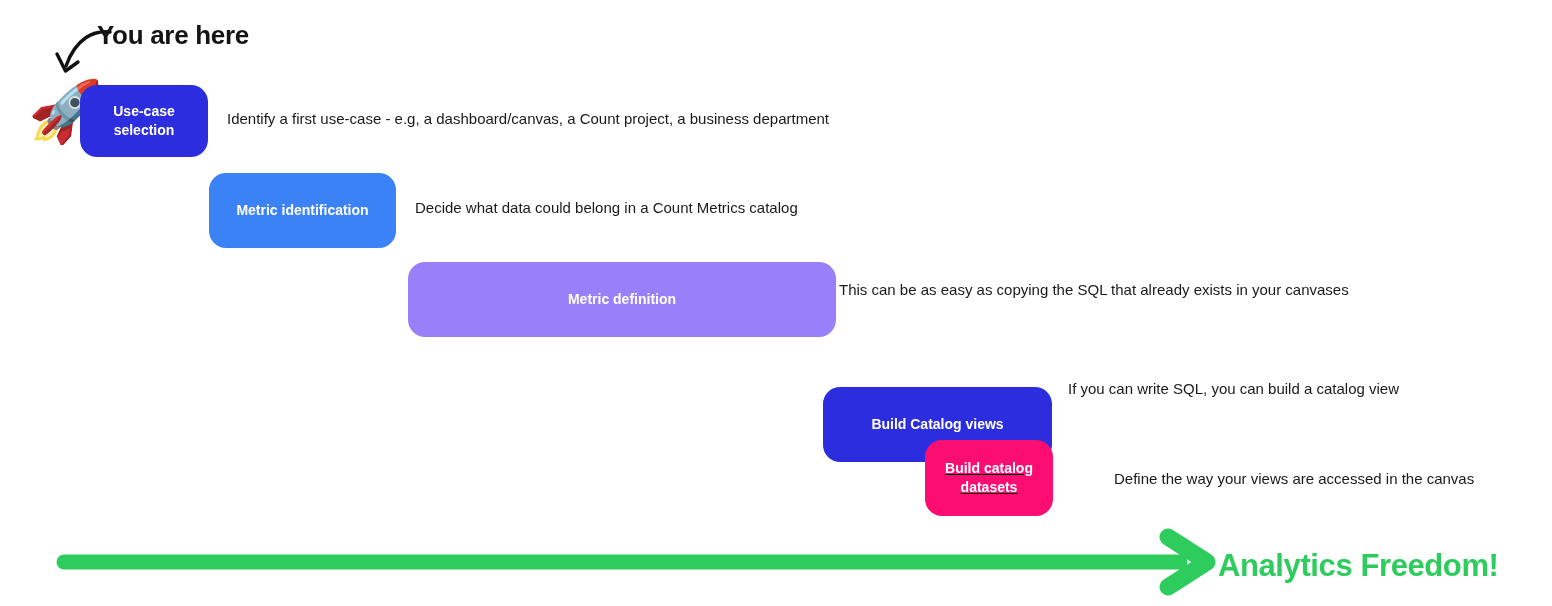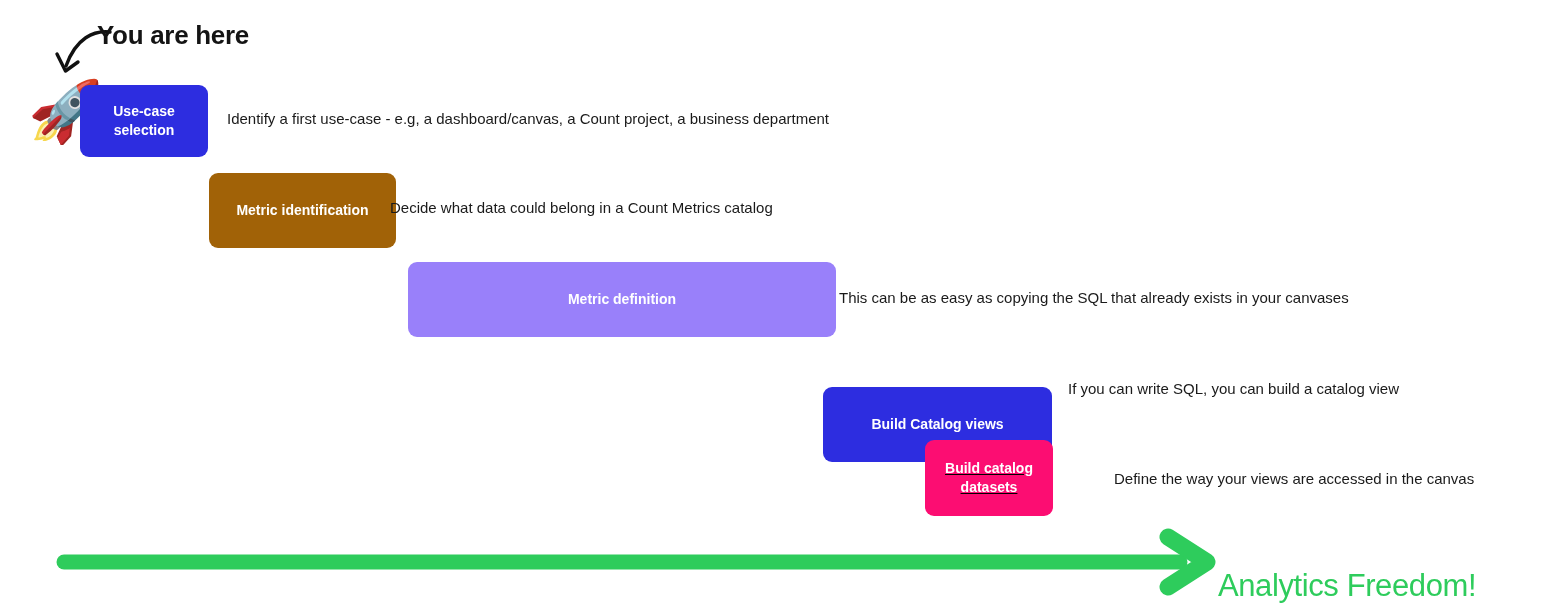--- a/index.html
+++ b/index.html
@@ -49,21 +49,21 @@
     left: 28px;
     top: 82px;
     font-size: 60px;
     line-height: 60px;
     user-select: none;
   }
 
   
   .step-box {
     position: absolute;
-    border-radius: 9px;
+    border-radius: 17px;
     display: flex;
     align-items: center;
     justify-content: center;
     box-sizing: border-box;
     padding: 4px 10px;
   }
   .step-box-label {
     color: #ffffff;
     font-weight: bold;
     font-size: 14px;
@@ -84,23 +84,23 @@
   .freedom-arrow {
     position: absolute;
     left: 55px;
     top: 528px;
     width: 1165px;
     height: 72px;
   }
   .freedom-text {
     position: absolute;
     left: 1218px;
-    top: 568px;
+    top: 548px;
     font-size: 31px;
-    font-weight: normal;
+    font-weight: bold;
     letter-spacing: -0.4px;
     white-space: nowrap;
   }
 </style>
 </head>
 <body style="background: rgb(255, 255, 255);">
 
 <div id="canvas">
 
   <div class="annotation-arrow">
@@ -113,28 +113,28 @@
   <div class="annotation-label">You are here</div>
 
   <div class="rocket-emoji">🚀</div>
 
   <div id="steps-layer">
       <div class="step-box" style="left: 80px; top: 85px; width: 128px; height: 72px; background: rgb(45, 45, 224);">
         <span class="step-box-label">Use-case
 selection</span>
       </div>
       <div class="step-desc" style="left: 227px; top: 108px;">Identify a first use-case - e.g, a dashboard/canvas, a Count project, a business department</div>
-      <div class="step-box" style="left: 209px; top: 173px; width: 187px; height: 75px; background: #a16207;">
+      <div class="step-box" style="left: 209px; top: 173px; width: 187px; height: 75px; background: #3b82f6;">
         <span class="step-box-label">Metric identification</span>
       </div>
-      <div class="step-desc" style="left: 390px; top: 197px;">Decide what data could belong in a Count Metrics catalog</div>
+      <div class="step-desc" style="left: 415px; top: 197px;">Decide what data could belong in a Count Metrics catalog</div>
       <div class="step-box" style="left: 395px; top: 262px; width: 428px; height: 75px; background: rgb(153, 128, 250); margin-left: 13px;">
         <span class="step-box-label">Metric definition</span>
       </div>
-      <div class="step-desc" style="left: 839px; top: 287px;">This can be as easy as copying the SQL that already exists in your canvases</div>
+      <div class="step-desc" style="left: 839px; top: 279px;">This can be as easy as copying the SQL that already exists in your canvases</div>
       <div class="step-box" style="left: 823px; top: 351px; width: 229px; height: 75px; background: rgb(45, 45, 224); margin-top: 36px;">
         <span class="step-box-label">Build Catalog views</span>
       </div>
       <div class="step-desc" style="left: 1068px; top: 378px;">If you can write SQL, you can build a catalog view</div>
       <div class="step-box" style="left: 925px; top: 440px; width: 128px; height: 76px; background: rgb(252, 13, 114); text-decoration: underline;">
         <span class="step-box-label">Build catalog
 datasets</span>
       </div>
       <div class="step-desc" style="left: 1068px; top: 468px; margin-left: 46px;">Define the way your views are accessed in the canvas</div>
     </div>

